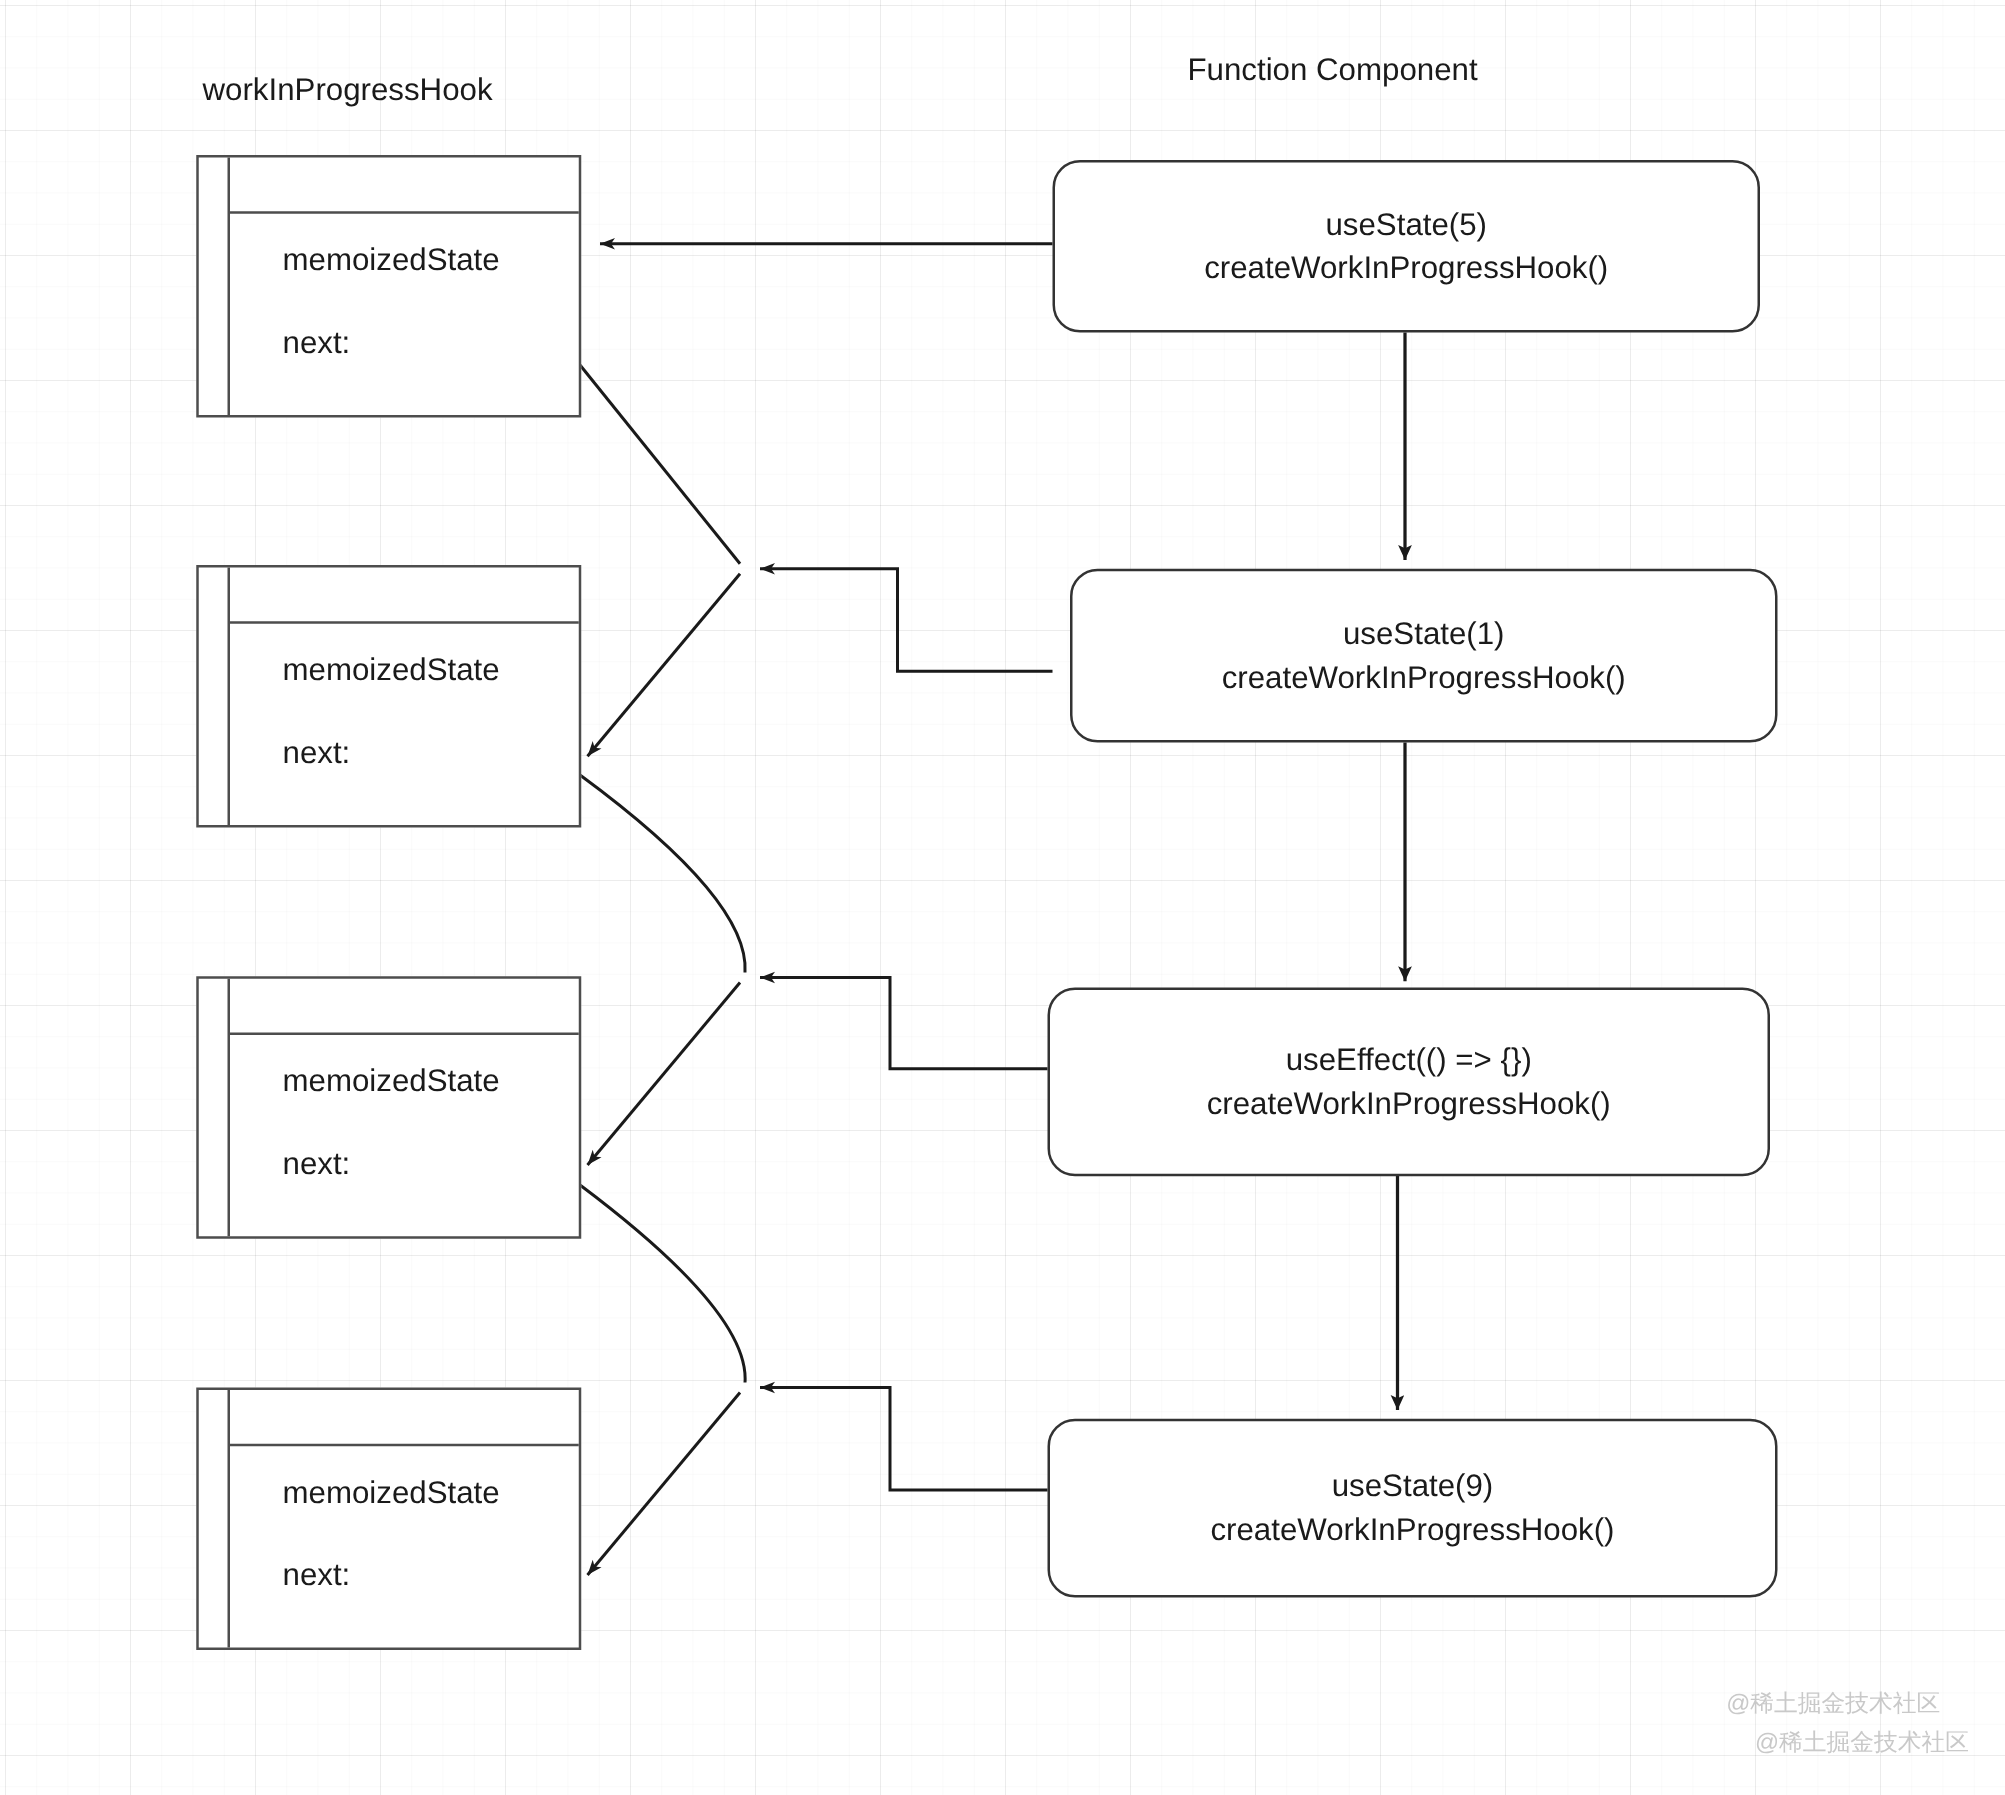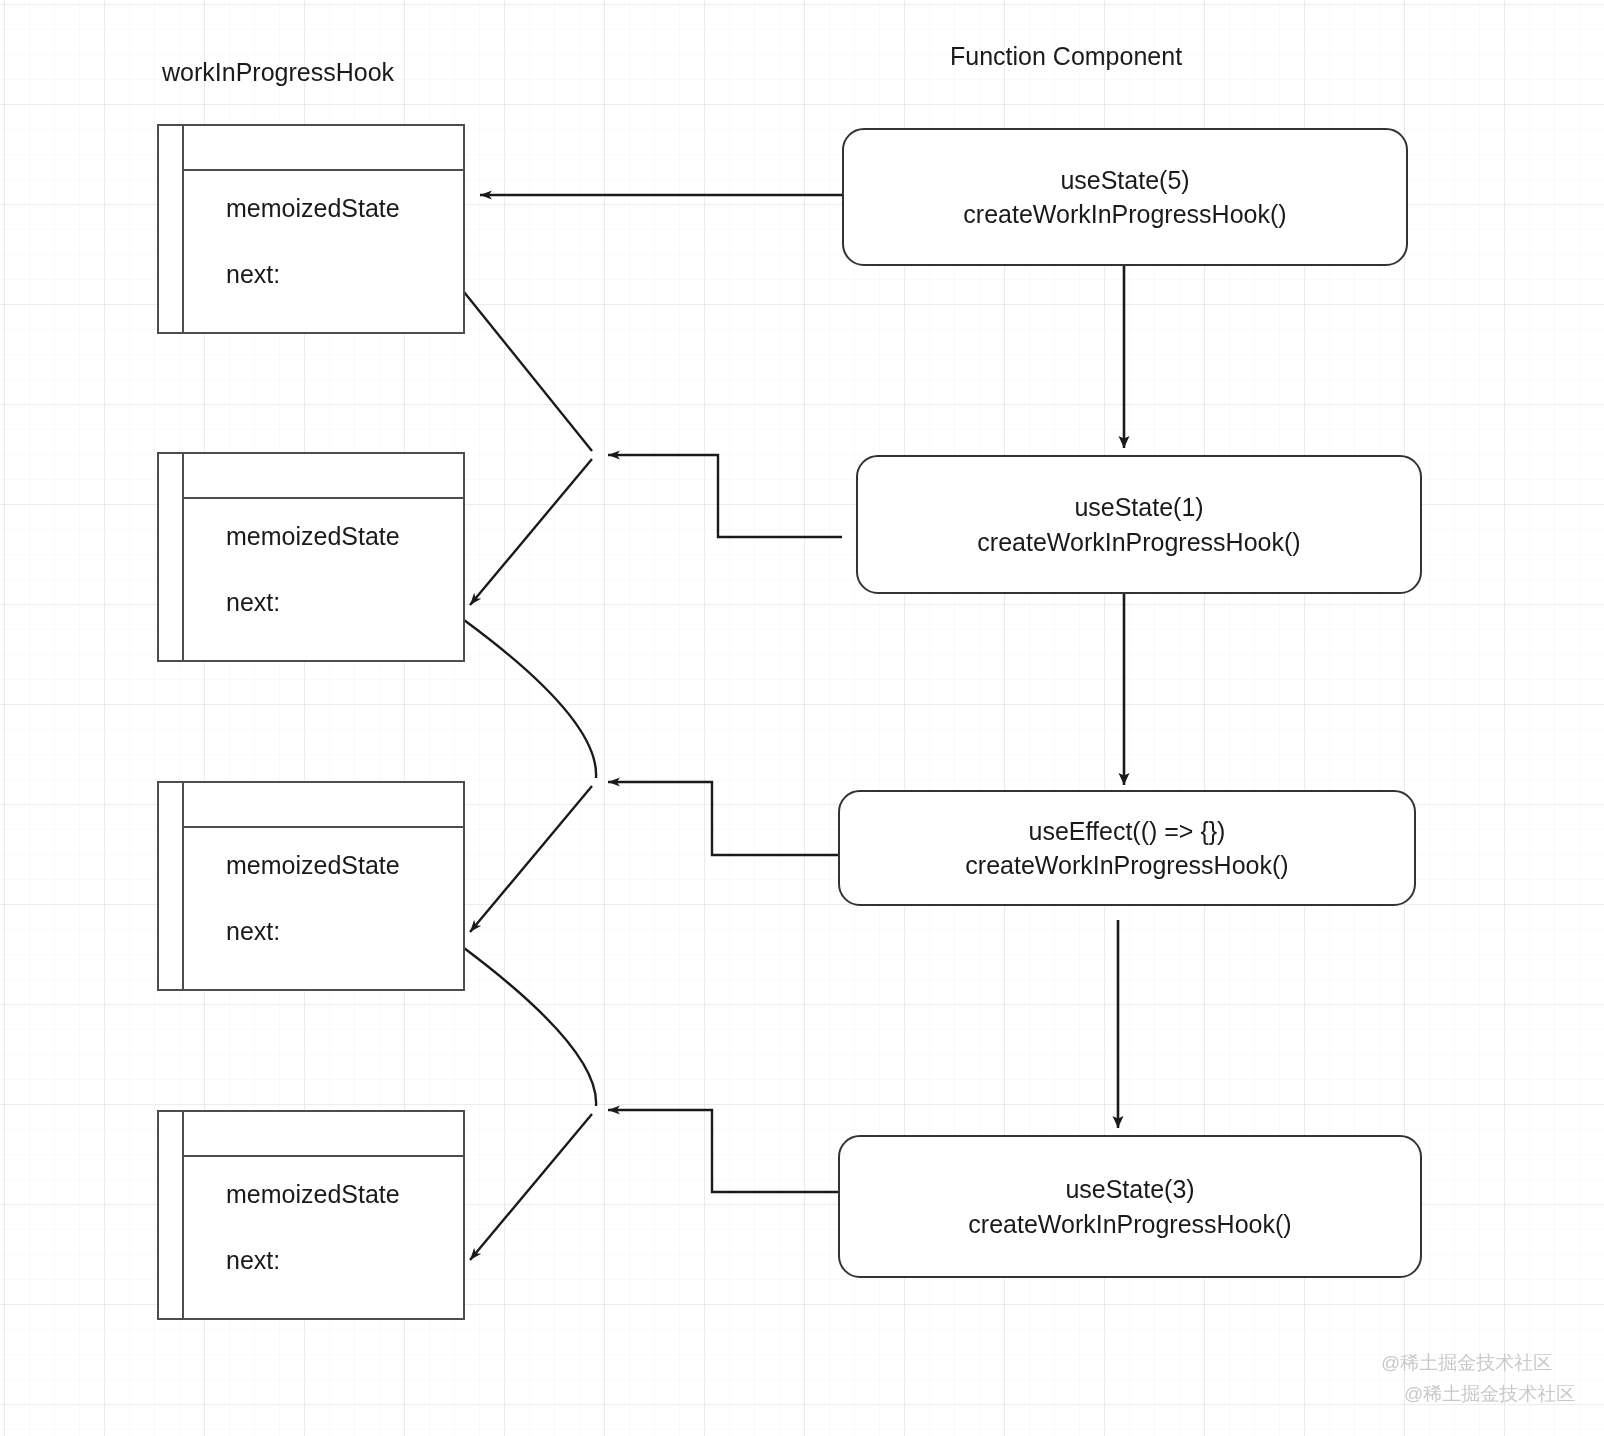--- a/index.html
+++ b/index.html
@@ -192,26 +192,26 @@
   <div class="fc-box" style="left:842px; top:128px; width:566px; height:138px;">
     <div class="fc-line">useState(5)</div>
     <div class="fc-line">createWorkInProgressHook()</div>
   </div>
 
   <div class="fc-box" style="left:842px; top:455px; width:566px; height:139px;margin-left:14px;">
     <div class="fc-line">useState(1)</div>
     <div class="fc-line">createWorkInProgressHook()</div>
   </div>
 
-  <div class="fc-box" style="left:838px; top:790px; width:578px; height:116px;">
+  <div class="fc-box" style="left:838px; top:790px; width:578px; height:151px;">
     <div class="fc-line">useEffect(() =&gt; {})</div>
     <div class="fc-line">createWorkInProgressHook()</div>
   </div>
 
   <div class="fc-box" style="left:838px; top:1135px; width:584px; height:143px;">
-    <div class="fc-line">useState(3)</div>
+    <div class="fc-line">useState(9)</div>
     <div class="fc-line">createWorkInProgressHook()</div>
   </div>
 
   <div class="watermark" style="left:1381px; top:1350px;">@稀土掘金技术社区</div>
   <div class="watermark" style="left:1404px; top:1381px;">@稀土掘金技术社区</div>
 
 </div>
 
 </body></html>

